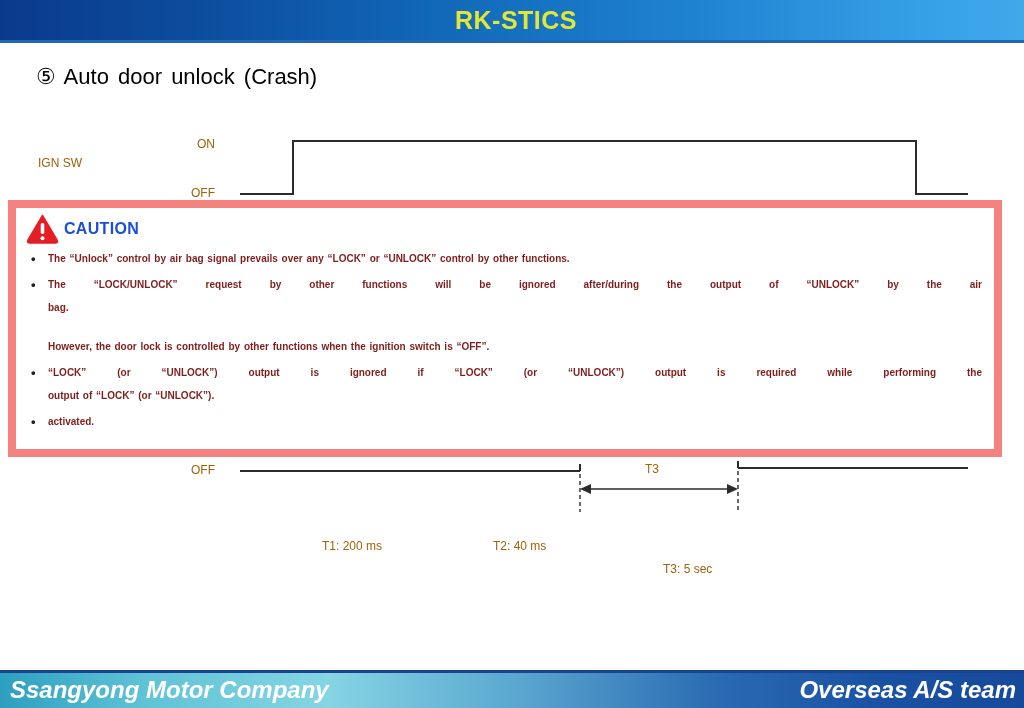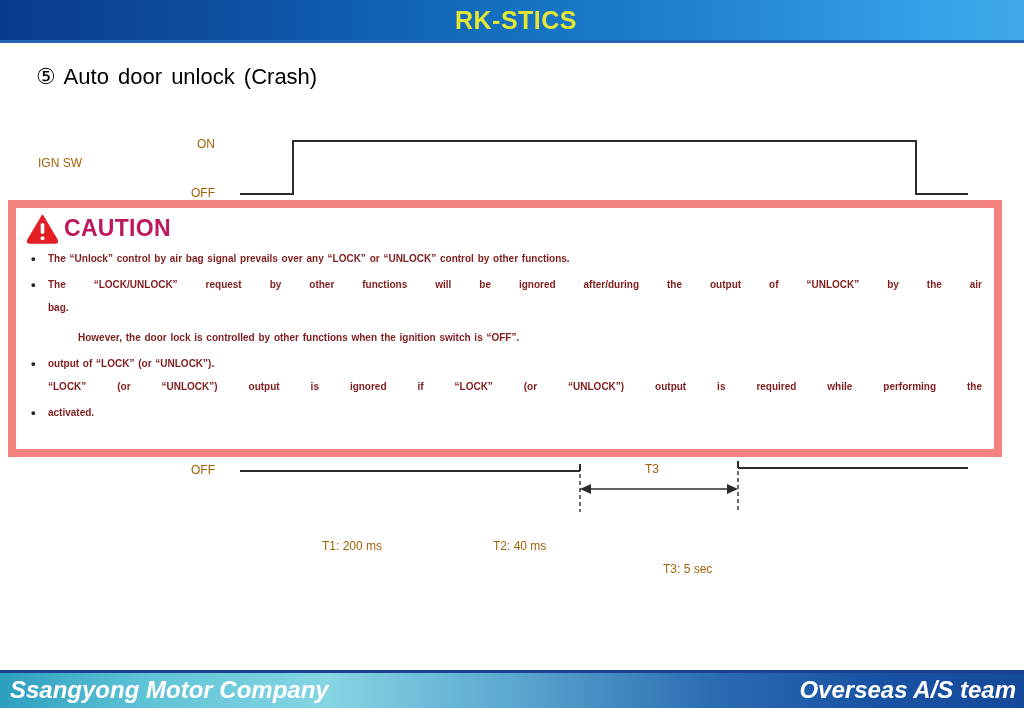--- a/index.html
+++ b/index.html
@@ -38,24 +38,24 @@
     white-space:nowrap; line-height:16px;
   }
 
   
   .caution {
     position:absolute; left:8px; top:200px; width:994px; height:257px; z-index:3;
     border:8px solid #f4837f; background:#ffffff; padding:3px 12px 0 10px;
   }
   .c-head { display:flex; align-items:center; gap:5px; height:35px; }
   .c-icon { width:33px; height:30px; flex:0 0 33px; }
-  .c-title { font-weight:bold; font-size:23px; color:#be185d; letter-spacing:.3px; }
+  .c-title { font-weight:bold; font-size:16px; color:#1d4ed8; letter-spacing:.3px; }
   .c-list { margin-top:1px; }
   .c-item { display:flex; margin-bottom:3px; }
-  .c-item:nth-child(3) { margin-top:7px;gap:30px; }
+  .c-item:nth-child(3) { margin-top:16px; }
   .c-bullet { flex:0 0 22px; width:22px; padding-left:5px; font-size:13px;
               font-weight:bold; color:#222; line-height:23px; }
   .c-text { flex:1; font-weight:bold; font-size:10px; line-height:23px;
             color:#7f1d1d; word-spacing:1px; }
   .c-line.just { text-align:justify; text-align-last:justify; -moz-text-align-last:justify; }
 
   
   .botbar {
     position:absolute; left:0; top:670px; width:1024px; height:38px;
     border-top:3px solid #1c418e;
@@ -125,22 +125,22 @@
         </div>
         <div class="c-item">
           <span class="c-bullet"></span>
           <div class="c-text">
             <div class="c-line">However, the door lock is controlled by other functions when the ignition switch is “OFF”.</div>
           </div>
         </div>
         <div class="c-item">
           <span class="c-bullet">•</span>
           <div class="c-text">
+            <div class="c-line just">“LOCK” (or “UNLOCK”) output is ignored if “LOCK” (or “UNLOCK”) output is required while performing the</div>
             <div class="c-line">output of “LOCK” (or “UNLOCK”).</div>
-            <div class="c-line just">“LOCK” (or “UNLOCK”) output is ignored if “LOCK” (or “UNLOCK”) output is required while performing the</div>
           </div>
         </div>
         <div class="c-item">
           <span class="c-bullet">•</span>
           <div class="c-text">
             <div class="c-line">activated.</div>
           </div>
         </div>
       </div>
   </section>

